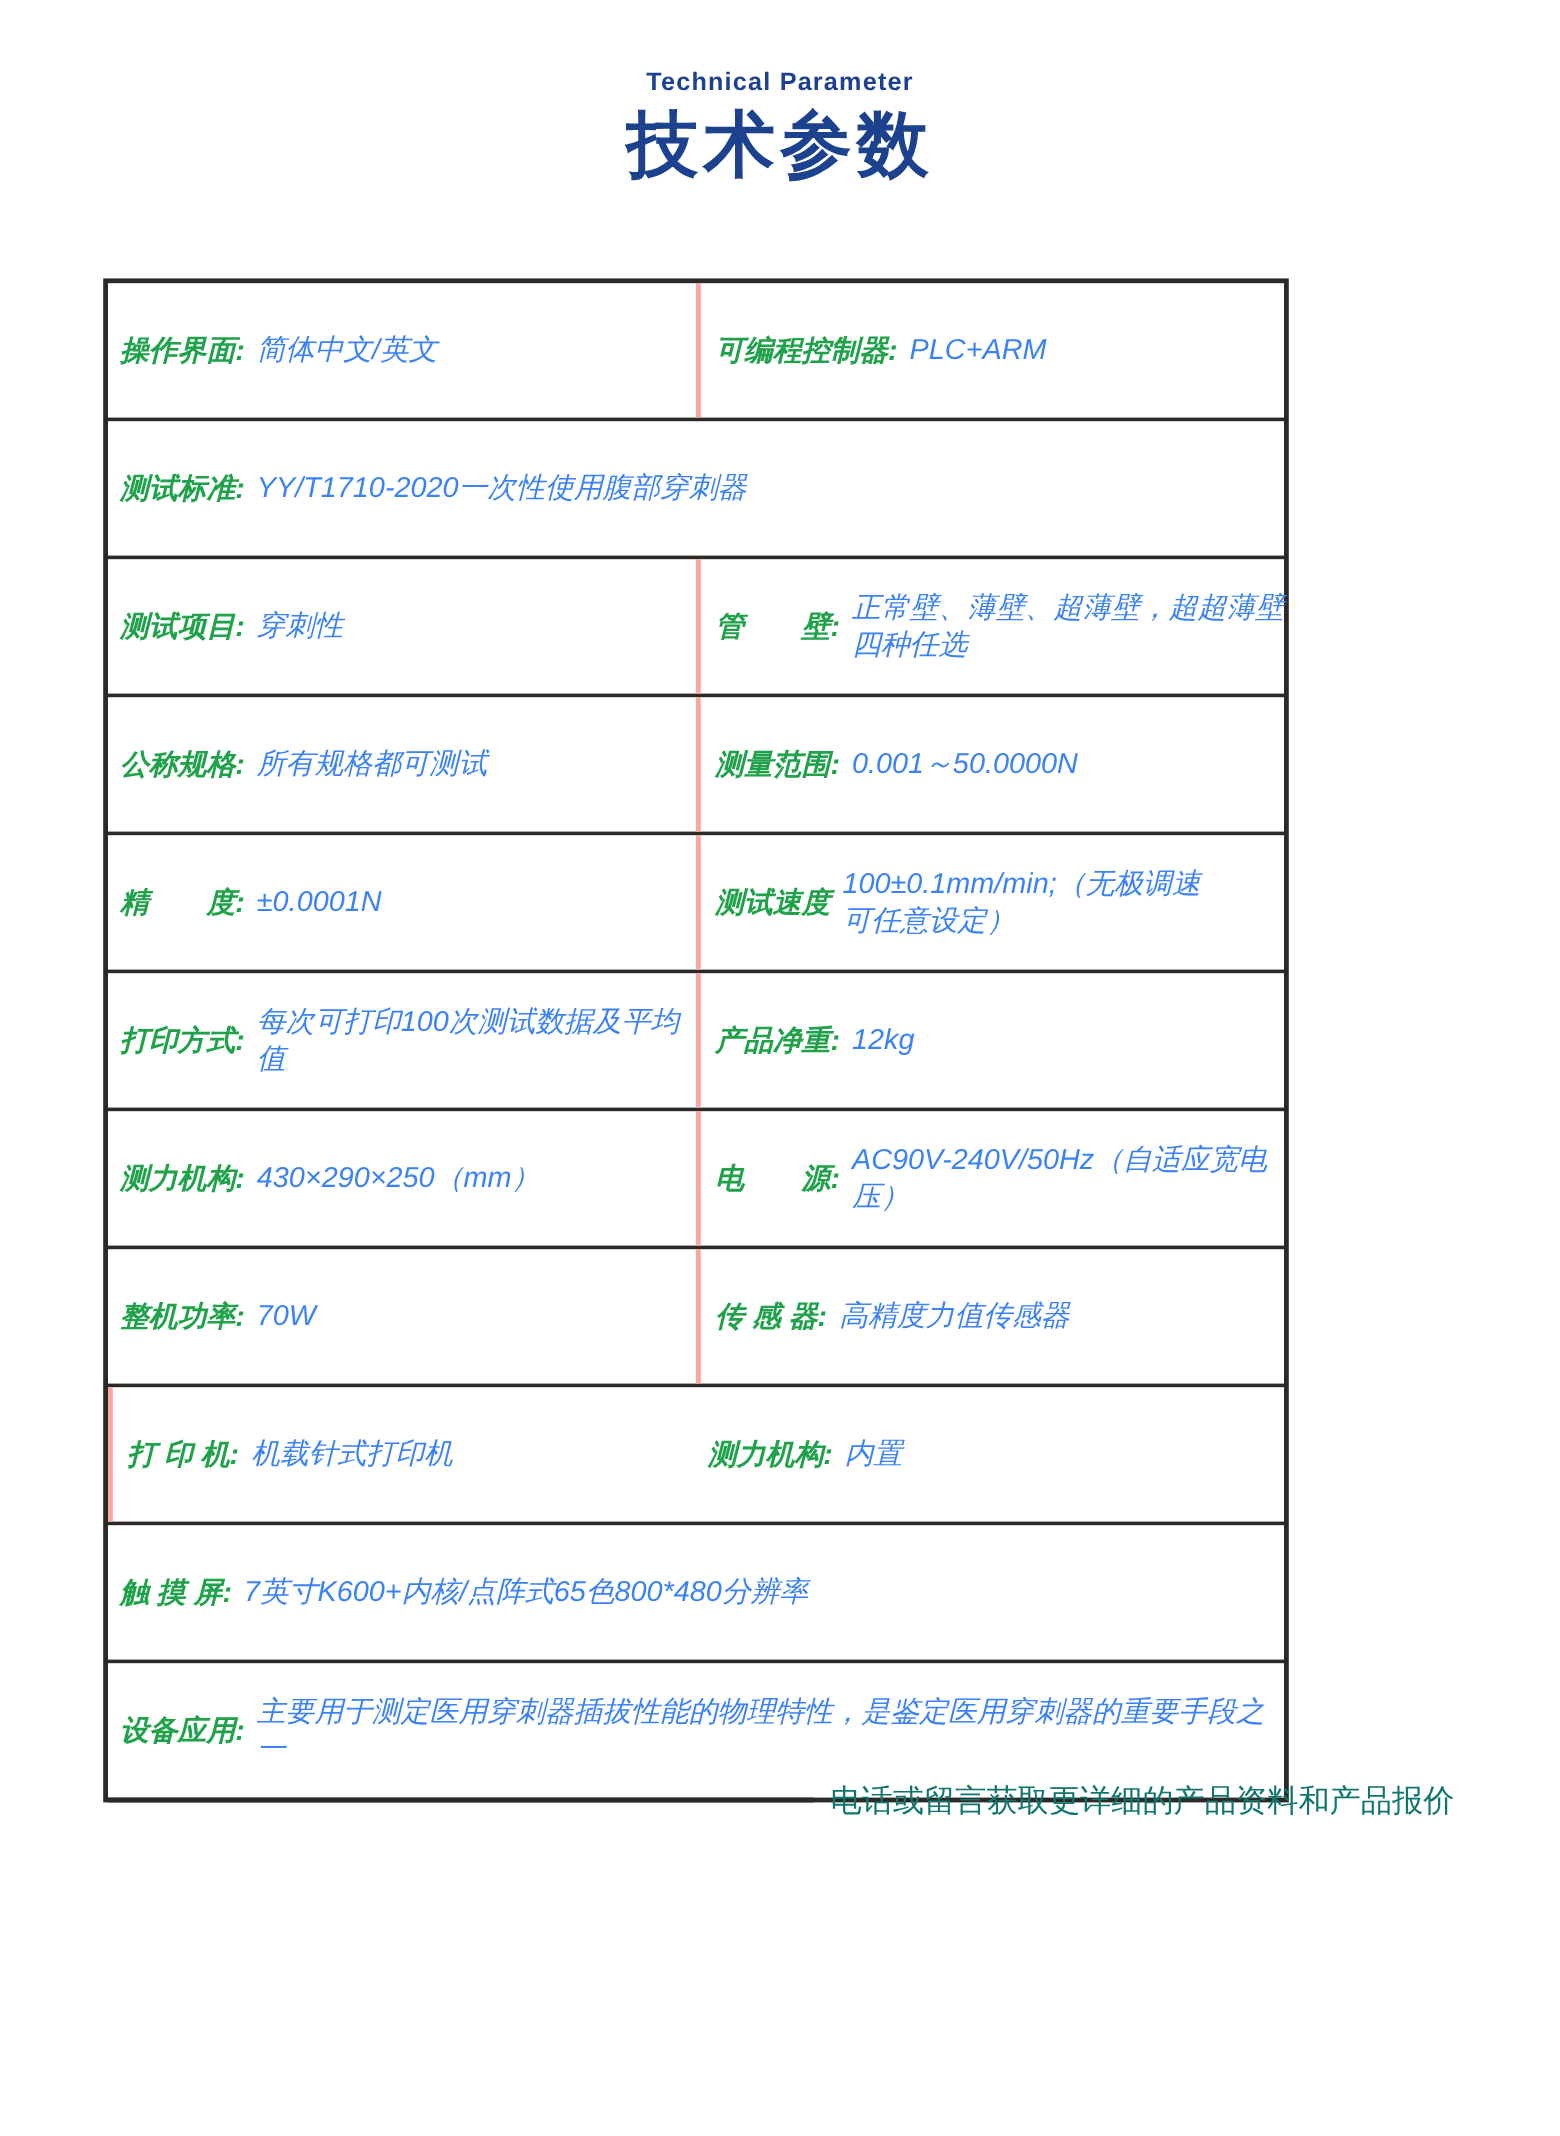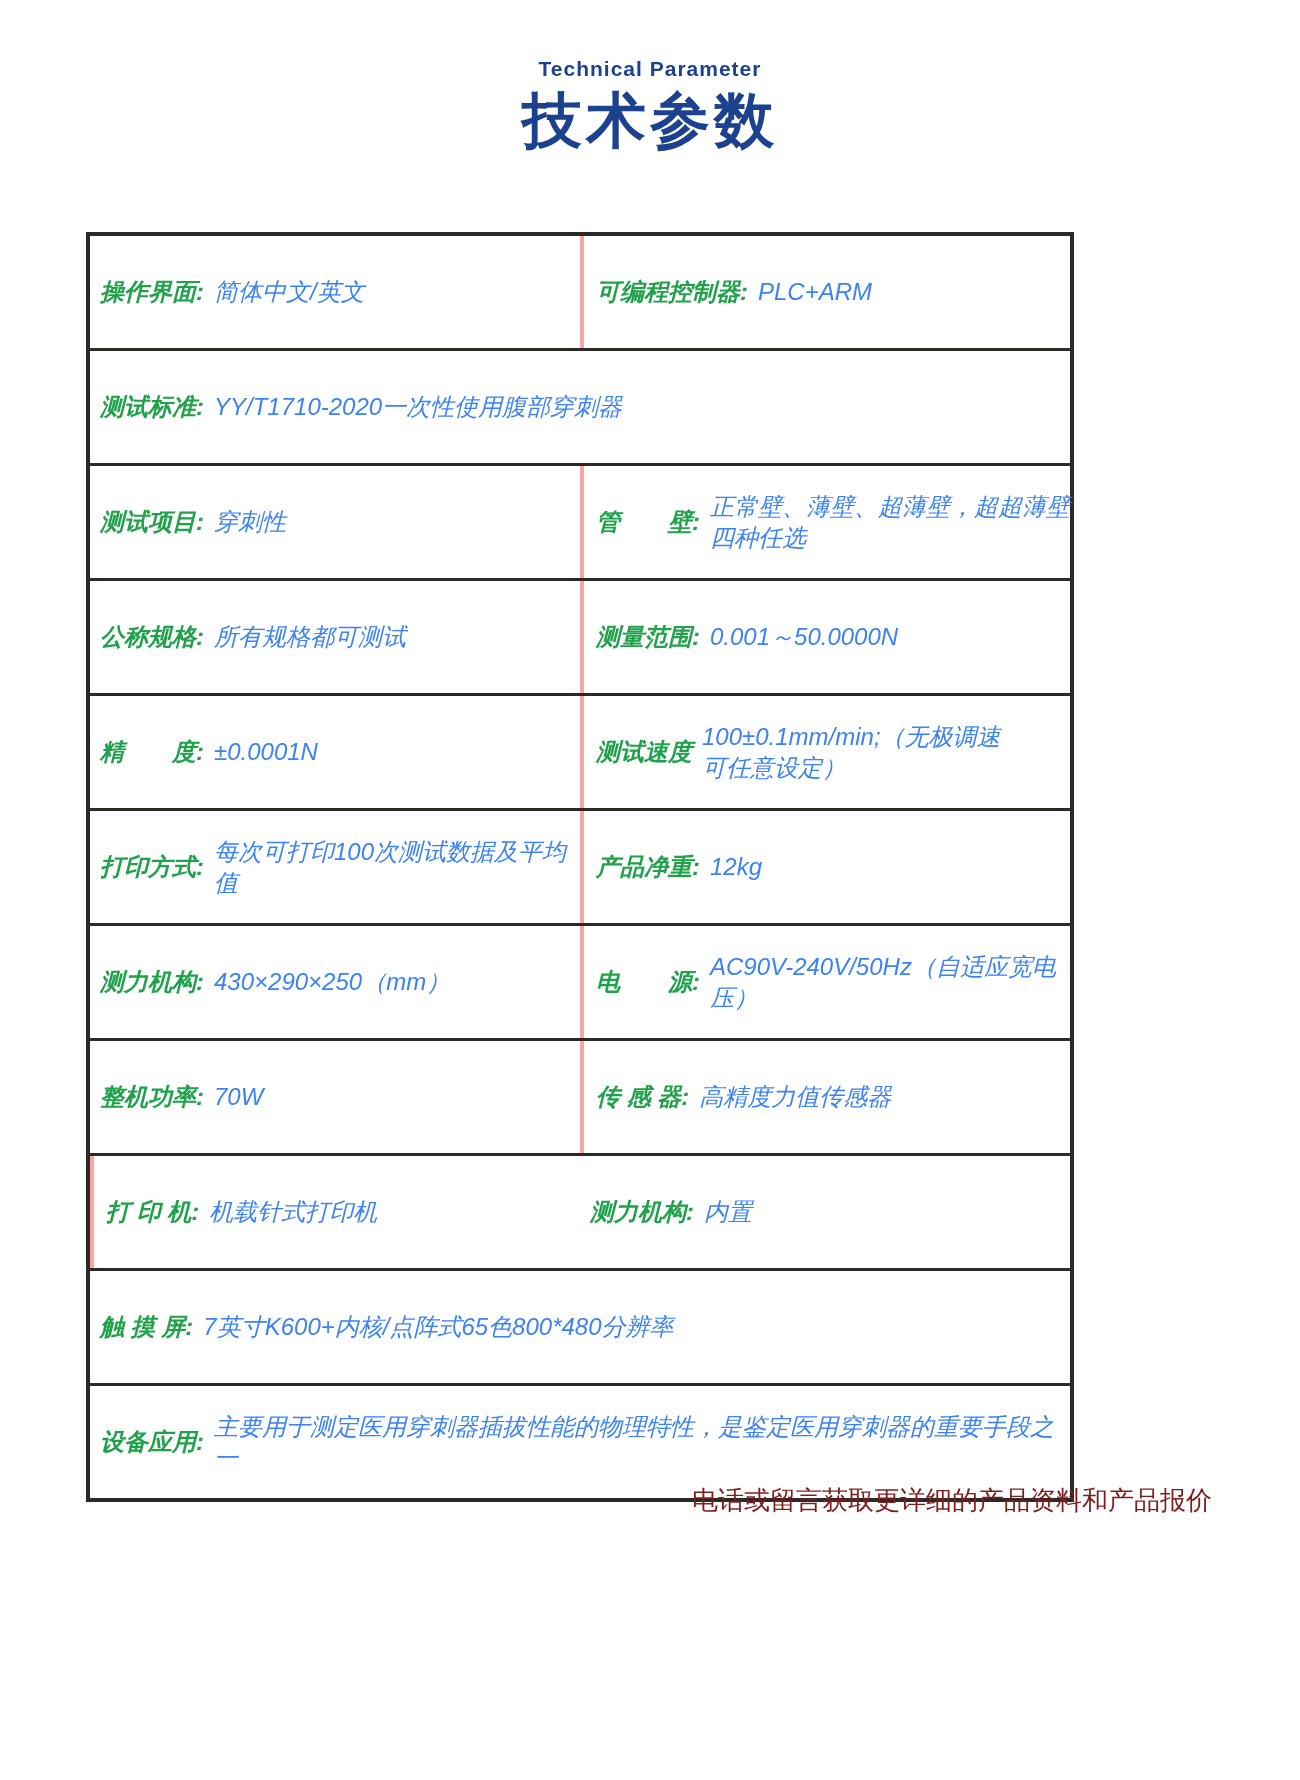--- a/index.html
+++ b/index.html
@@ -42,21 +42,21 @@
   .value .vline{display:block;}
   .footer{
     position:absolute;left:90px;top:1484px;width:1130px;height:32px;
     display:flex;align-items:center;
   }
   .footer-line{
     flex:0 0 588px;height:4px;background:#2D2926;
   }
   .footer-note{
     margin-left:14px;
-    font-size:26px;color:#7f1d1d;font-weight:500;
+    font-size:26px;color:#0f766e;font-weight:500;
     white-space:nowrap;
   }
 </style>
 </head>
 <body>
 
 <div class="page">
 
   <div class="subtitle">Technical Parameter</div>
   <div class="big-title">技术参数</div>

